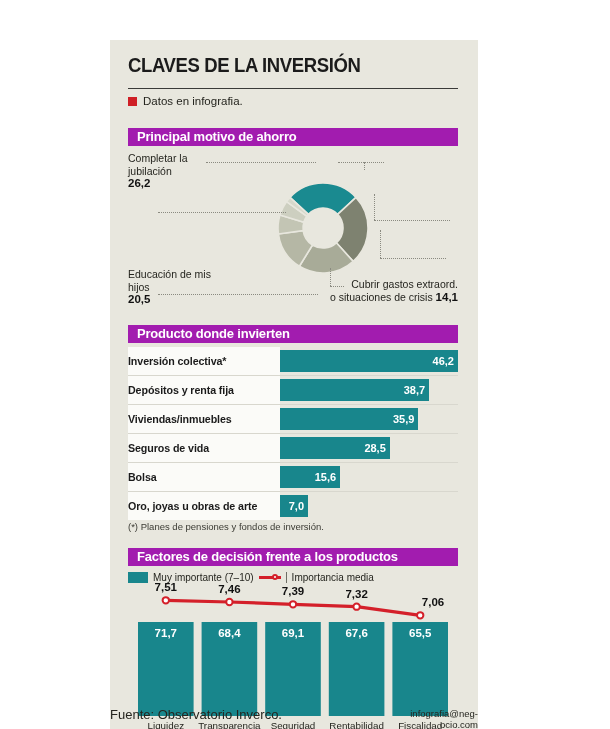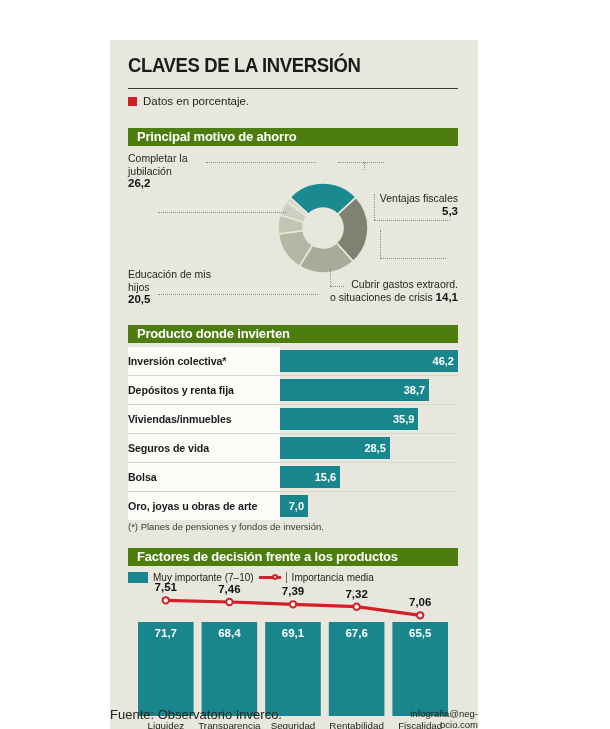--- a/index.html
+++ b/index.html
@@ -17,21 +17,21 @@
          transform:scaleX(0.95);transform-origin:left center;}
   .title-rule{position:absolute;left:18px;top:48px;width:330px;height:1px;
               background:#3a3a38;}
 
   .legend-top{position:absolute;left:18px;top:55px;display:flex;align-items:center;gap:6px;}
   .legend-top .sw{width:9px;height:9px;background:#cf1f26;display:block;}
   .legend-top .lb{font-size:11.5px;color:#25251f;}
 
   
   .sec-head{position:absolute;left:18px;width:330px;height:18px;
-            background:#4d7c0f;color:#ffffff;font-weight:bold;
+            background:#a21caf;color:#ffffff;font-weight:bold;
             font-size:13px;line-height:18px;padding-left:9px;
             box-sizing:border-box;letter-spacing:-0.2px;}
 
   
   #donut-wrap{position:absolute;left:18px;top:110px;width:330px;height:168px;}
   .donut-label{position:absolute;font-size:10.5px;color:#25251f;line-height:12.6px;}
   .donut-label .val{font-weight:bold;font-size:11.5px;color:#111;}
   .dl-right{text-align:right;}
   .leader{position:absolute;border-bottom:1px dotted #8a8a80;height:0;}
   .leader-v{position:absolute;border-left:1px dotted #8a8a80;width:0;}
@@ -69,21 +69,21 @@
 </head>
 <body>
 
 <div id="panel">
 
   <div class="title">CLAVES DE LA INVERSIÓN</div>
   <div class="title-rule"></div>
 
   <div class="legend-top">
     <span class="sw"></span>
-    <span class="lb">Datos en porcentaje.</span>
+    <span class="lb">Datos en infografia.</span>
   </div>
 
   <div class="sec-head" style="top:88px">Principal motivo de ahorro</div>
 
   <div id="donut-wrap">
     <svg width="330" height="168" viewBox="0 0 330 168">
       <g id="donut-g">
           <path d="M 162.00350941998482 47.40209795749113
        A 45 45 0 0 1 227.9964905800152 47.402097957491144
        L 209.6651069244512 64.40093242555162
@@ -135,24 +135,20 @@
       <span class="val">26,2</span>
     </div>
 
 
     <div class="donut-label" style="left:0;top:118px;width:96px;">
       <span>Educación de mis hijos</span><br>
       <span class="val">20,5</span>
     </div>
 
 
-    <div class="donut-label dl-right" style="left:206px;top:42px;width:124px;">
-      <span>Ventajas fiscales</span><br>
-      <span class="val">5,3</span>
-    </div>
 
 
     <div class="donut-label dl-right" style="left:184px;top:128px;width:146px;">
       <span>Cubrir gastos extraord.</span><br>
       <span>o situaciones de crisis </span><span class="val">14,1</span>
     </div>
   </div>
 
   <div class="sec-head" style="top:285px">Producto donde invierten</div>
 
@@ -250,20 +246,20 @@
         <div class="vbarval" style="left: 137.2px; width: 55.6px; top: 37px;">69,1</div>
         <div class="xcat" style="left: 132.2px; width: 65.6px; top: 130px;">Seguridad</div>
         <div class="vbarval" style="left: 200.8px; width: 55.6px; top: 37px;">67,6</div>
         <div class="xcat" style="left: 195.8px; width: 65.6px; top: 130px;">Rentabilidad</div>
         <div class="vbarval" style="left: 264.4px; width: 55.6px; top: 37px;">65,5</div>
         <div class="xcat" style="left: 259.4px; width: 65.6px; top: 130px;">Fiscalidad</div>
         <div class="lineval" style="left: 13.8px; width: 48px; top: -8.66667px;">7,51</div>
         <div class="lineval" style="left: 77.4px; width: 48px; top: -7px;">7,46</div>
         <div class="lineval" style="left: 141px; width: 48px; top: -4.66667px;">7,39</div>
         <div class="lineval" style="left: 204.6px; width: 48px; top: -2.33333px;">7,32</div>
-        <div class="lineval" style="left: 268.2px; width: 48px; top: 6.33333px;">7,06</div>
+        <div class="lineval" style="left: 268.2px; width: 48px; top: 6.33333px; text-align: right;">7,06</div>
       </div>
   </div>
 
 </div>
 
 <div class="footer-src">Fuente: Observatorio Inverco.</div>
 <div class="footer-mail">infografia@neg-ocio.com</div>
 
 </body></html>

